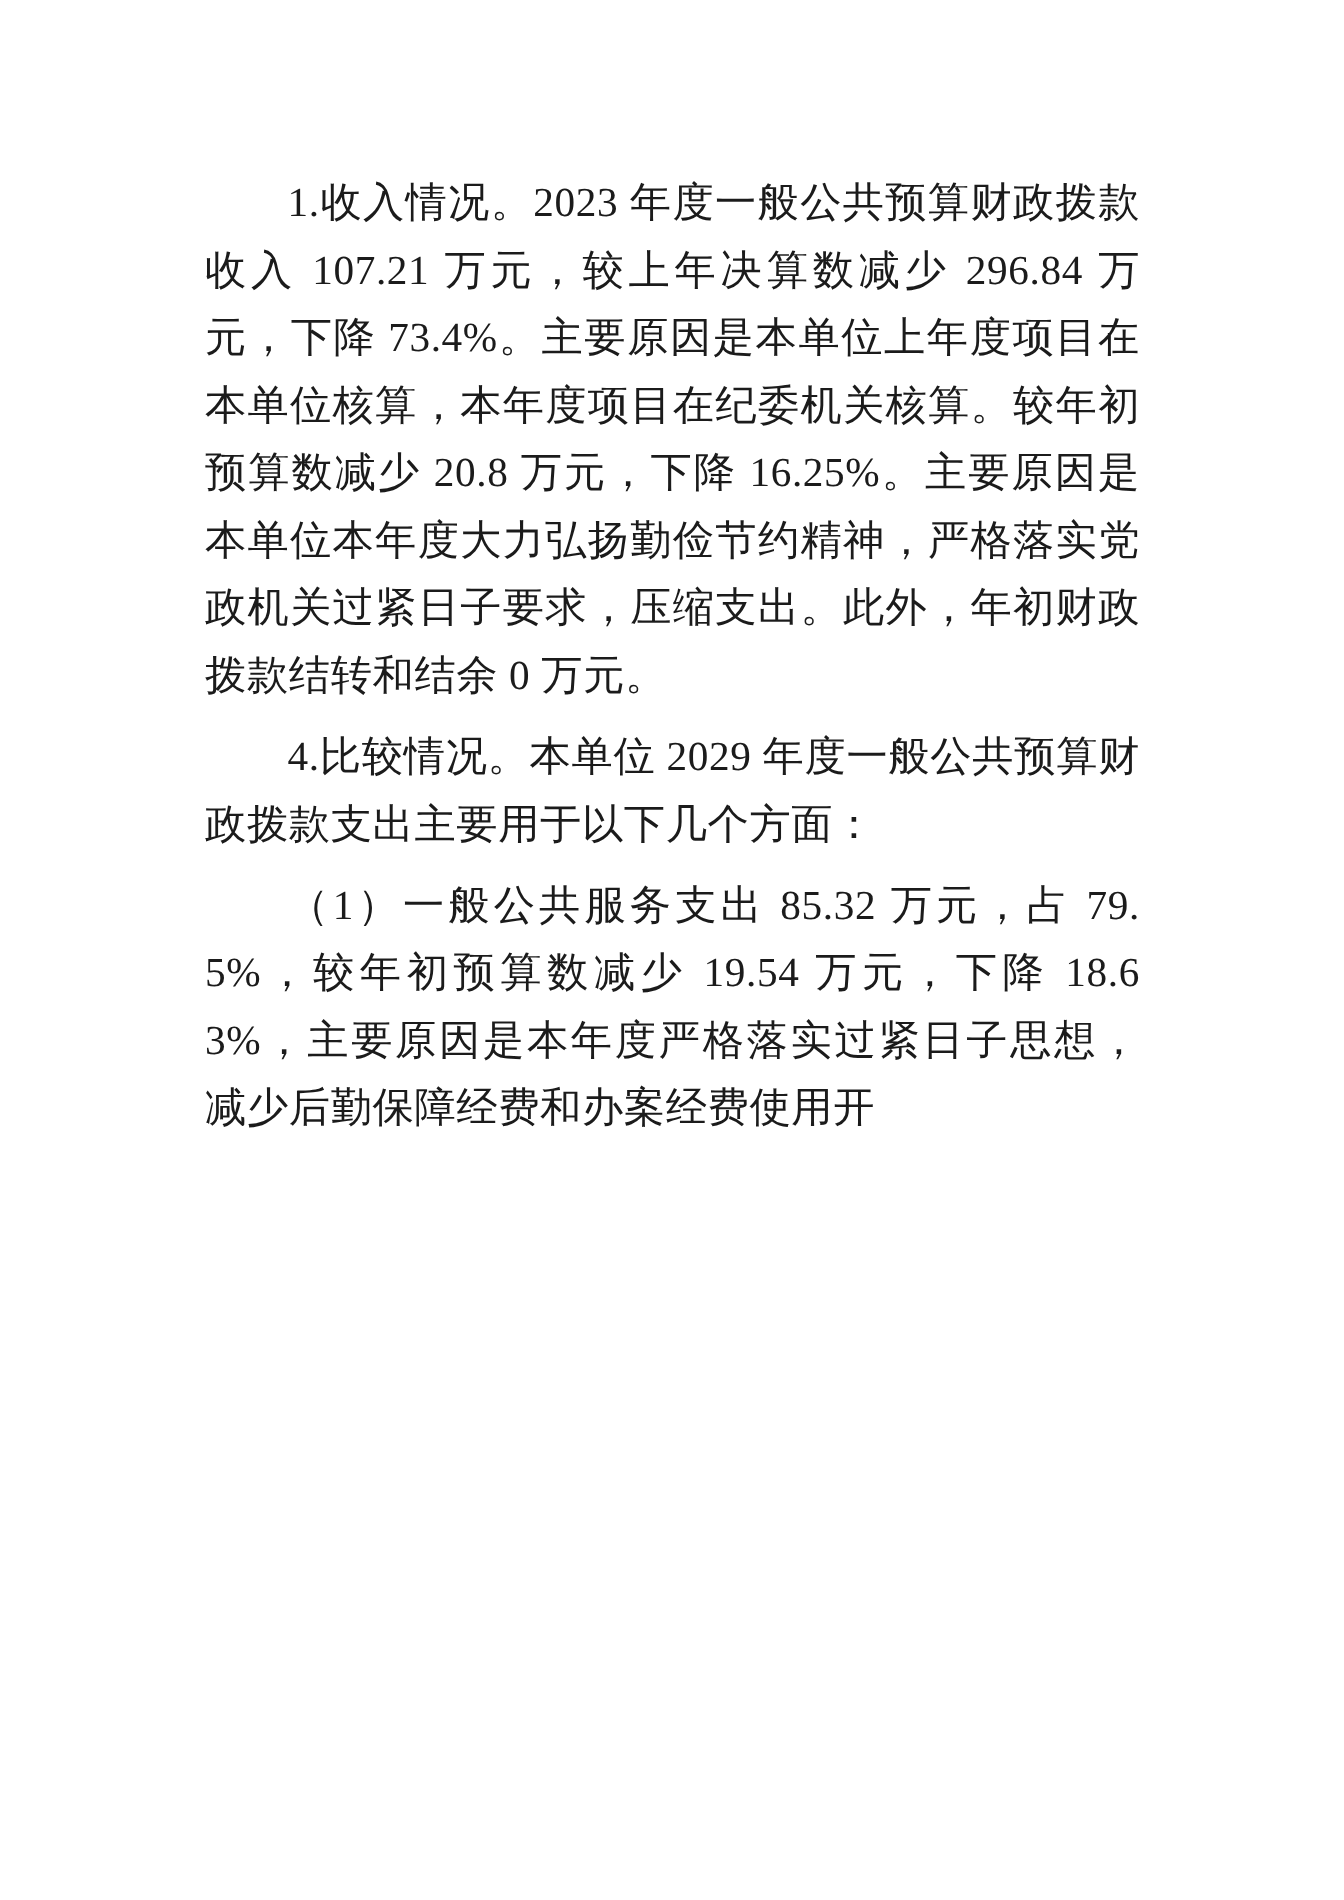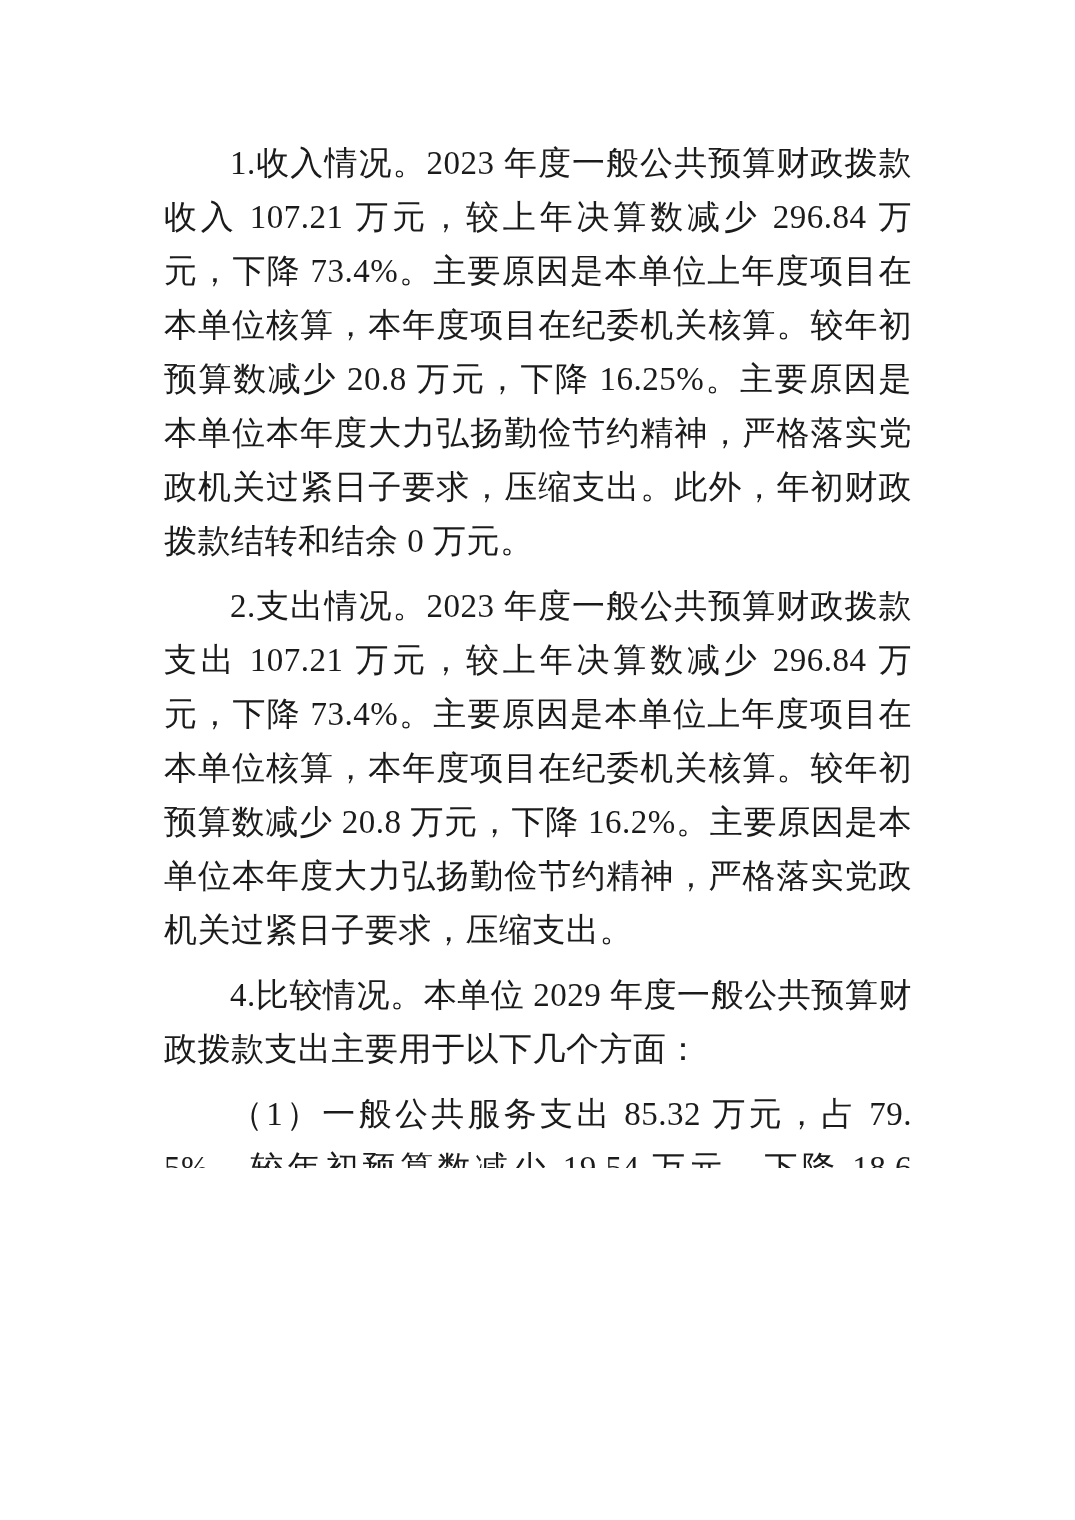--- a/index.html
+++ b/index.html
@@ -43,18 +43,17 @@
     color: #2c2c2c;
     letter-spacing: 3px;
   }
 </style>
 </head>
 <body>
 
 <div class="page">
   <div class="content">
     <p class="para">1.收入情况。2023 年度一般公共预算财政拨款收入 107.21 万元，较上年决算数减少 296.84 万元，下降 73.4%。主要原因是本单位上年度项目在本单位核算，本年度项目在纪委机关核算。较年初预算数减少 20.8 万元，下降 16.25%。主要原因是本单位本年度大力弘扬勤俭节约精神，严格落实党政机关过紧日子要求，压缩支出。此外，年初财政拨款结转和结余 0 万元。</p>
-    <p class="para">2.支出情况。2023 年度一般公共预算财政拨款支出 107.21 万元，较上年决算数减少 296.84 万元，下降 73.4%。主要原因是本单位上年度项目在本单位核算，本年度项目在纪委机关核算。较年初预算数减少 20.8 万元，下降 16.2%。主要原因是本单位本年度大力弘扬勤俭节约精神，严格落实党政机关过紧日子要求，压缩支出。</p>
     <p class="para">4.比较情况。本单位 2029 年度一般公共预算财政拨款支出主要用于以下几个方面：</p>
     <p class="para">（1）一般公共服务支出 85.32 万元，占 79.5%，较年初预算数减少 19.54 万元，下降 18.63%，主要原因是本年度严格落实过紧日子思想，减少后勤保障经费和办案经费使用开</p>
   </div>
   <div class="page-footer">- 3 -</div>
 </div>
 
 </body></html>

